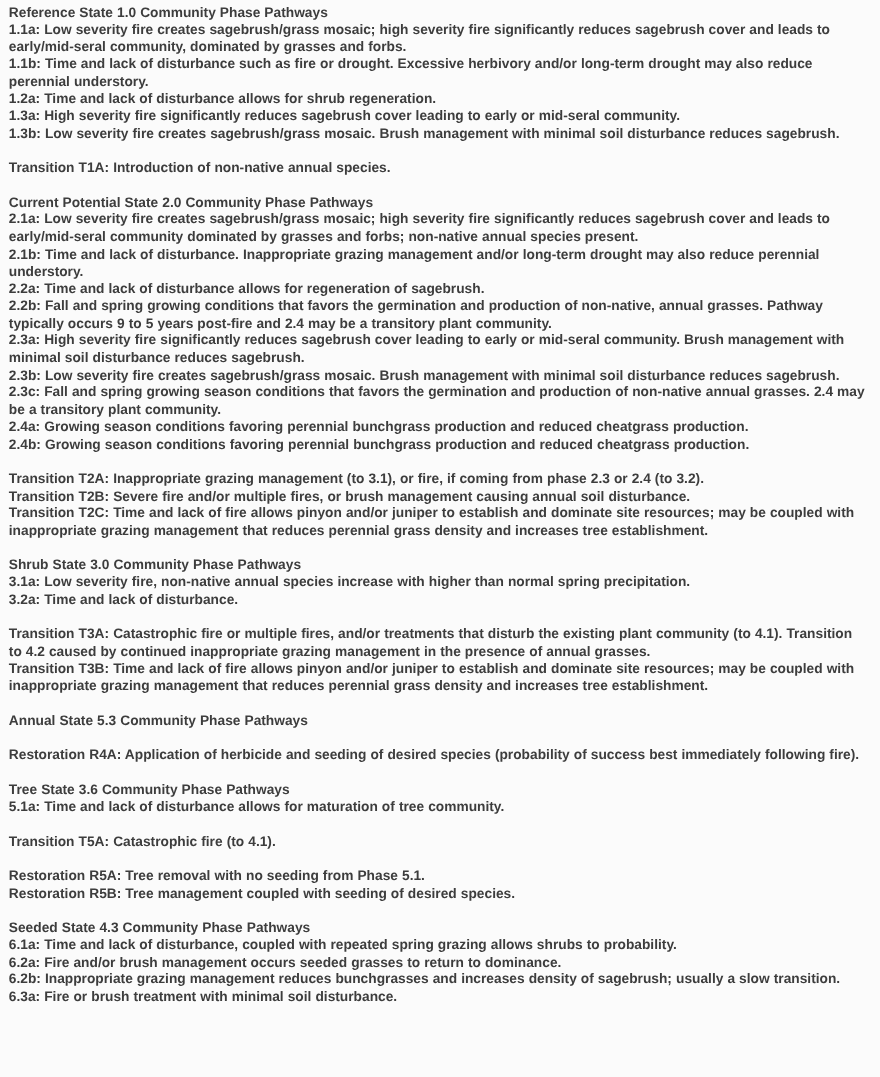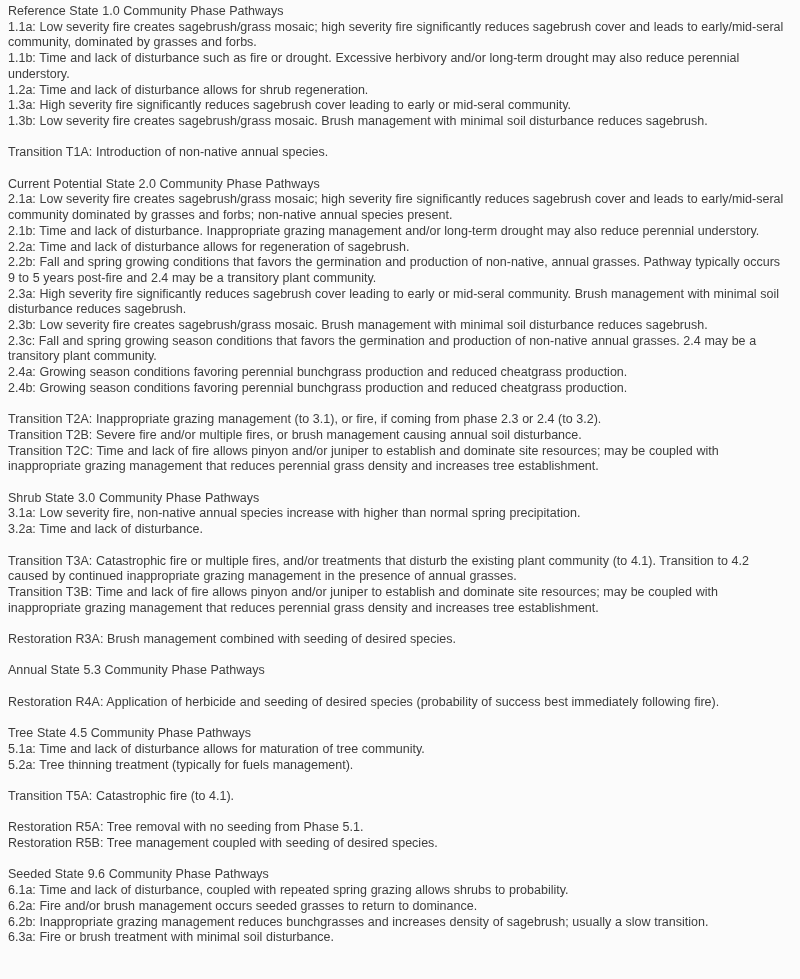--- a/index.html
+++ b/index.html
@@ -18,20 +18,21 @@
     height: 979px;
     padding: 4px 10px 0 8px;
     font-family: "Liberation Sans", sans-serif;
     font-size: 12.5px;
     line-height: 15.7px;
     color: #3d3d3d;
     -webkit-font-smoothing: antialiased;
   }
   .block {
     margin: 0 0 15.7px 0;
+    font-weight: bold;
   }
   .block:last-child {
     margin-bottom: 0;
   }
   .para {
     margin: 0;
     padding: 0;
     text-align: left;
     word-spacing: 0.2px;
   }
@@ -71,40 +72,36 @@
     <div class="block">
       <p class="para">Shrub State 3.0 Community Phase Pathways</p>
       <p class="para">3.1a: Low severity fire, non-native annual species increase with higher than normal spring precipitation.</p>
       <p class="para">3.2a: Time and lack of disturbance.</p>
     </div>
     <div class="block">
       <p class="para">Transition T3A: Catastrophic fire or multiple fires, and/or treatments that disturb the existing plant community (to 4.1). Transition to 4.2 caused by continued inappropriate grazing management in the presence of annual grasses.</p>
       <p class="para">Transition T3B: Time and lack of fire allows pinyon and/or juniper to establish and dominate site resources; may be coupled with inappropriate grazing management that reduces perennial grass density and increases tree establishment.</p>
     </div>
     <div class="block">
-      <p class="para">Restoration R3A: Brush management combined with seeding of desired species.</p>
-    </div>
-    <div class="block">
       <p class="para">Annual State 5.3 Community Phase Pathways</p>
     </div>
     <div class="block">
       <p class="para">Restoration R4A: Application of herbicide and seeding of desired species (probability of success best immediately following fire).</p>
     </div>
     <div class="block">
-      <p class="para">Tree State 4.5 Community Phase Pathways</p>
+      <p class="para">Tree State 3.6 Community Phase Pathways</p>
       <p class="para">5.1a: Time and lack of disturbance allows for maturation of tree community.</p>
-      <p class="para">5.2a: Tree thinning treatment (typically for fuels management).</p>
     </div>
     <div class="block">
       <p class="para">Transition T5A: Catastrophic fire (to 4.1).</p>
     </div>
     <div class="block">
       <p class="para">Restoration R5A: Tree removal with no seeding from Phase 5.1.</p>
       <p class="para">Restoration R5B: Tree management coupled with seeding of desired species.</p>
     </div>
     <div class="block">
-      <p class="para">Seeded State 9.6 Community Phase Pathways</p>
+      <p class="para">Seeded State 4.3 Community Phase Pathways</p>
       <p class="para">6.1a: Time and lack of disturbance, coupled with repeated spring grazing allows shrubs to probability.</p>
       <p class="para">6.2a: Fire and/or brush management occurs seeded grasses to return to dominance.</p>
       <p class="para">6.2b: Inappropriate grazing management reduces bunchgrasses and increases density of sagebrush; usually a slow transition.</p>
       <p class="para">6.3a: Fire or brush treatment with minimal soil disturbance.</p>
     </div>
   </main>
 
 </body></html>

